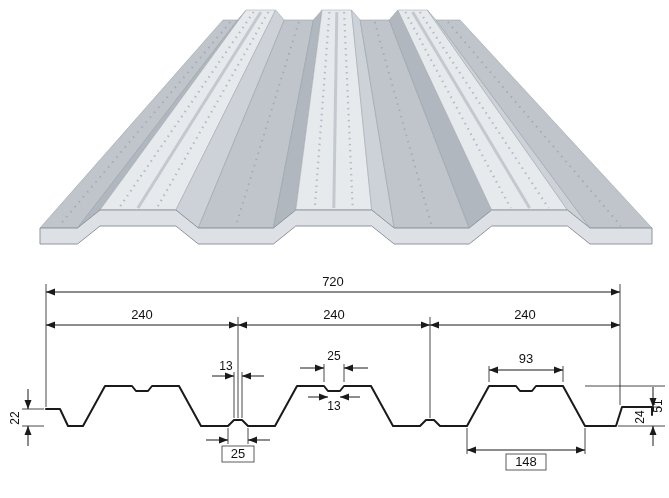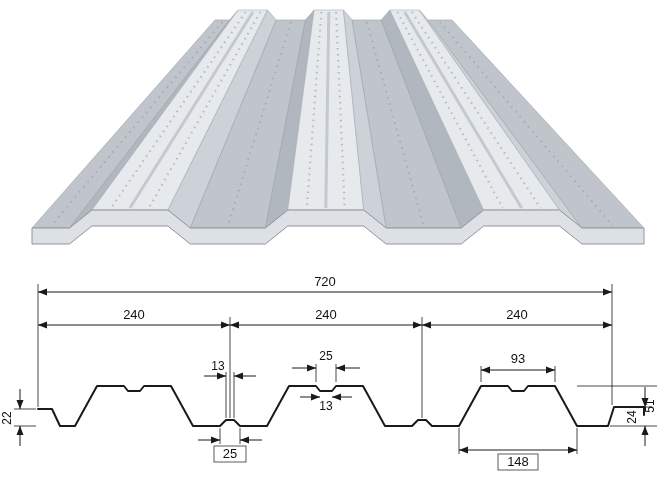--- a/index.html
+++ b/index.html
@@ -2,20 +2,21 @@
 <html style="--bg: #ffffff; --deck-light: #e7eaed; --deck-mid: #bfc5cb; --deck-dark: #b0b7bf; --line-color: #1a1a1a;"><head>
 <meta charset="utf-8">
 <style>
   html,body{margin:0;padding:0;background:#fff;}
   #stage{
     position:relative;
     width:657px;height:498px;
     background:var(--bg,#fff);
     font-family:"Liberation Sans", sans-serif;
     overflow:hidden;
+    margin-left:8px;
   }
   svg{display:block;}
   
   .facet-top{fill:var(--deck-light,#e7eaed);stroke:#aab0b7;stroke-width:.6;}
   .facet-valley{fill:var(--deck-mid,#bfc5cb);stroke:#9aa1a9;stroke-width:.6;}
   .facet-slope-l{fill:var(--deck-dark,#b0b7bf);stroke:#9aa1a9;stroke-width:.6;}
   .facet-slope-r{fill:#cdd2d8;stroke:#a3aab1;stroke-width:.6;}
   .front-face{fill:#dde1e5;stroke:#8e959d;stroke-width:1;}
   .tex-top{stroke:#b4bbc3;stroke-width:2.2;stroke-dasharray:1.5 4.5;fill:none;}
   .tex-groove{stroke:#c3c9cf;stroke-width:3;fill:none;}

